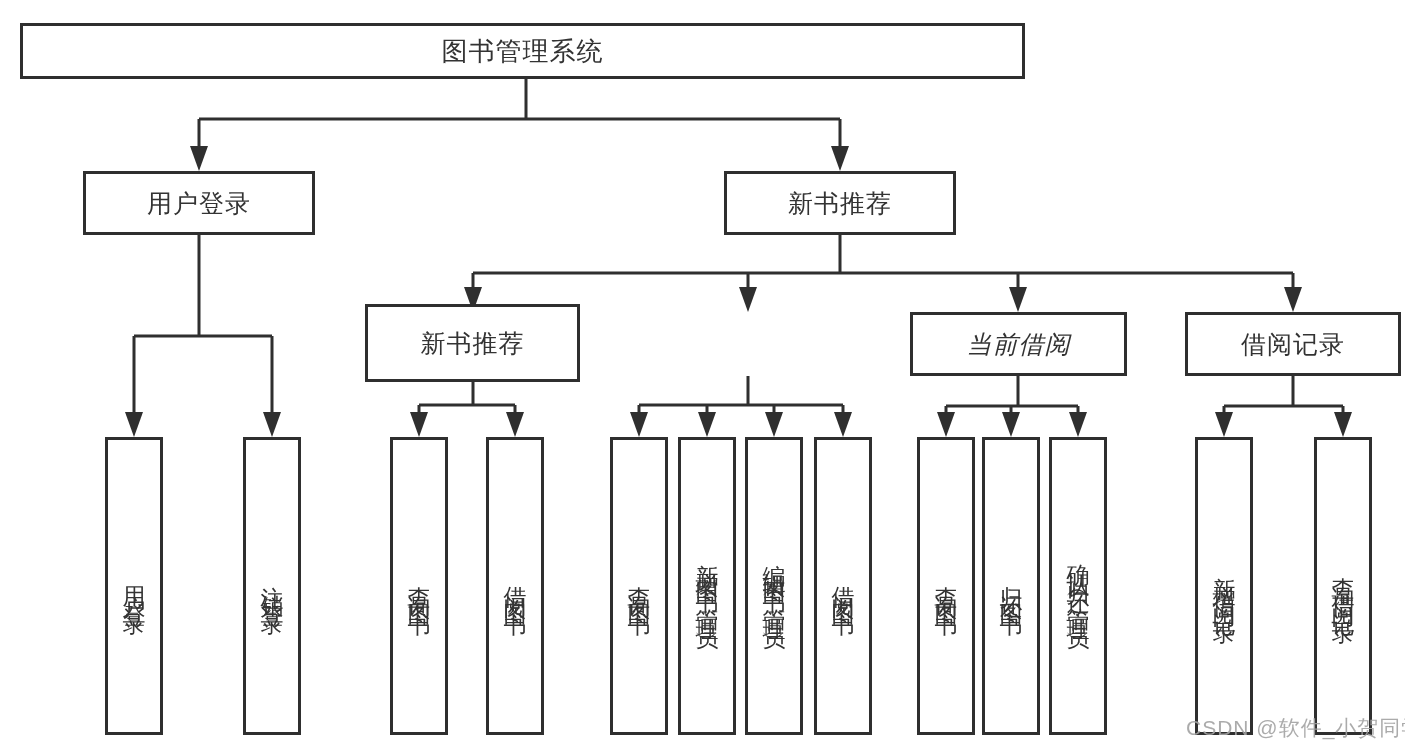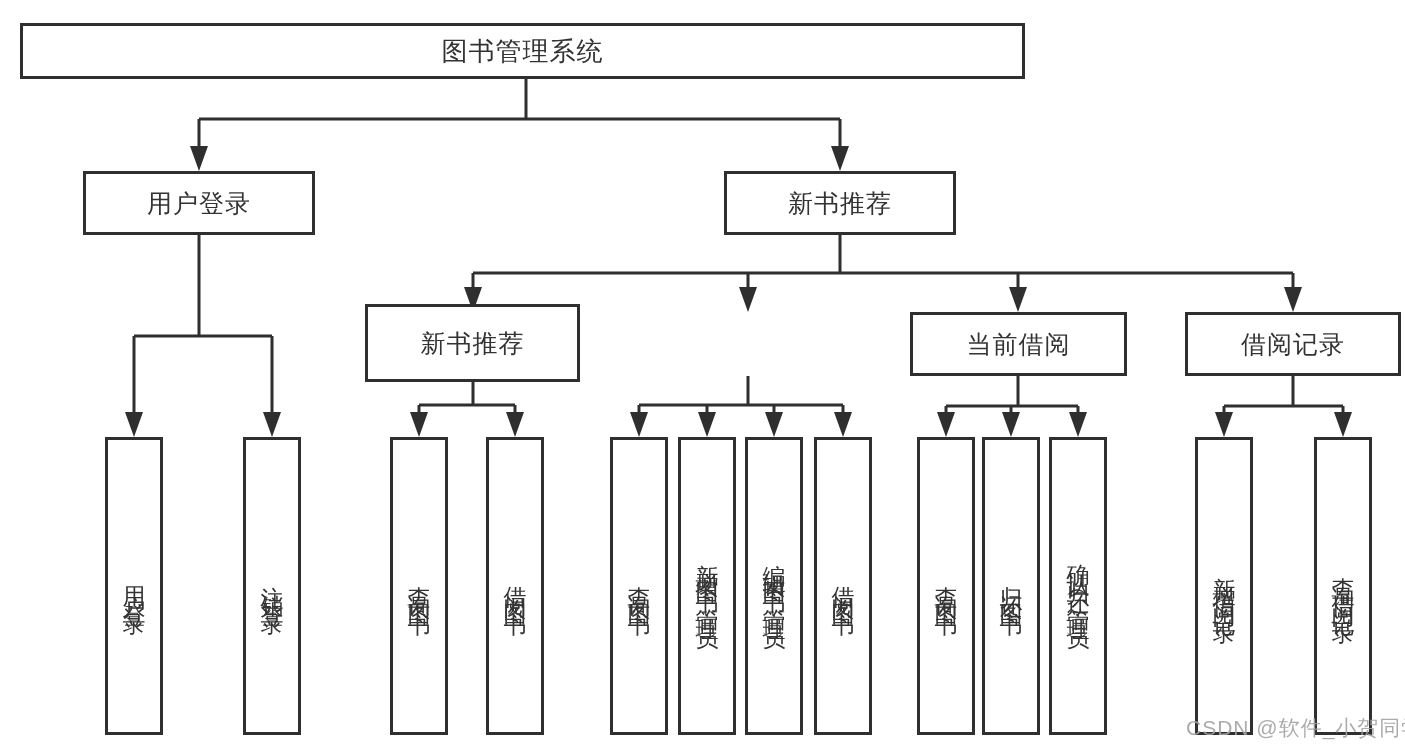--- a/index.html
+++ b/index.html
@@ -104,21 +104,21 @@
   <div class="hbox" style="left:83px; top:171px; width:232px; height:64px;">
     <span>用户登录</span>
   </div>
   <div class="hbox" style="left:724px; top:171px; width:232px; height:64px;">
     <span>新书推荐</span>
   </div>
 
   <div class="hbox" style="left:365px; top:304px; width:215px; height:78px;">
     <span>新书推荐</span>
   </div>
-  <div class="hbox" style="left:910px; top:312px; width:217px; height:64px;">
+  <div class="hbox" style="left:910px; top:312px; width:217px; height:64px;font-style:italic;">
     <span>当前借阅</span>
   </div>
   <div class="hbox" style="left:1185px; top:312px; width:216px; height:64px;">
     <span>借阅记录</span>
   </div>
 
   <div class="vbox" style="left:105px;">
     <span>用户登录</span>
   </div>
   <div class="vbox" style="left:243px;">

